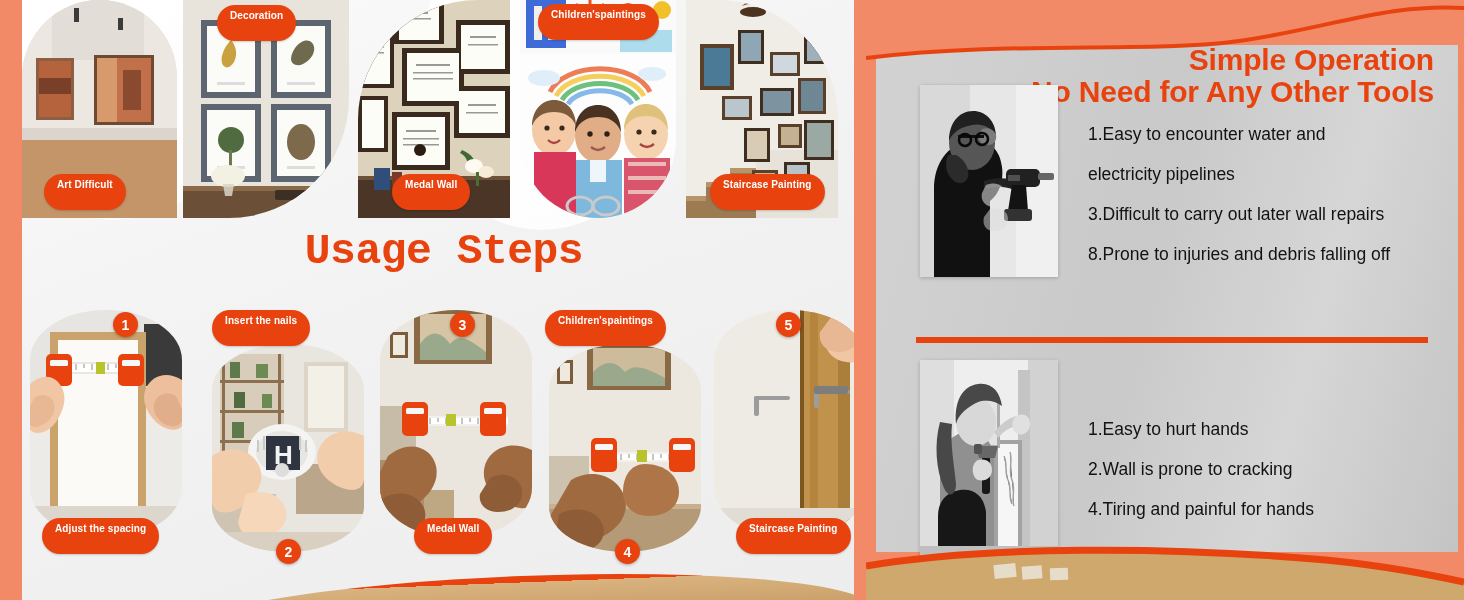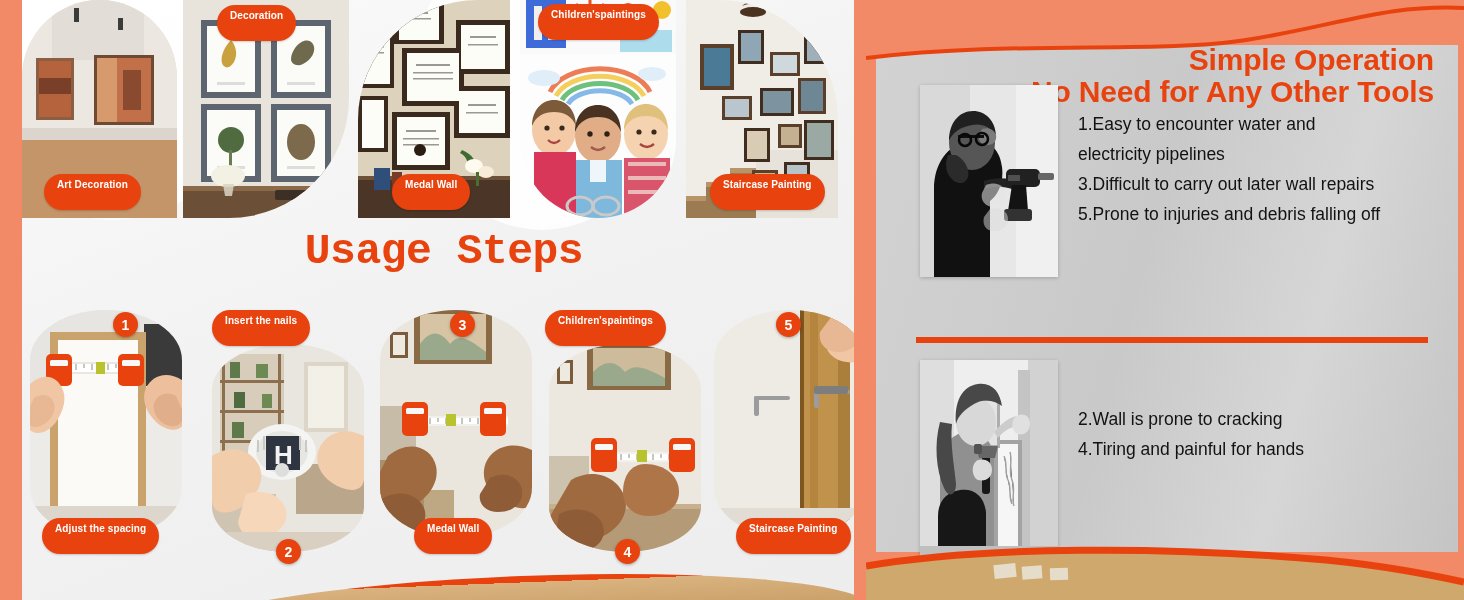--- a/index.html
+++ b/index.html
@@ -117,21 +117,21 @@
     overflow: hidden; background:#cfcfcf;
   }
 
   .feature-list {
     position: absolute;
     color: #121212;
     font-size: 17.5px; line-height: 1.26;
     font-weight: 500;
     white-space: nowrap;
   }
-  .feature-list div { margin: 8px; }
+  .feature-list div { margin: 18px; }
 
   #right-divider {
     position: absolute; left: 50px; top: 337px; width: 512px; height: 6px;
     background: #e8430f;
   }
 </style>
 </head>
 <body>
 
 <div id="stage">
@@ -165,21 +165,21 @@
             <rect x="75" y="58" width="20" height="64" fill="#d69a6c"></rect>
             <rect x="101" y="70" width="18" height="40" fill="#8a4a30"></rect>
             <rect x="0" y="128" width="155" height="12" fill="#dcd5cd"></rect>
             <rect x="0" y="140" width="155" height="78" fill="#b98b5e"></rect>
             <rect x="0" y="140" width="155" height="78" fill="#c99a6c" opacity=".7"></rect>
             <ellipse cx="62" cy="182" rx="36" ry="8" fill="#a87a50" opacity=".35"></ellipse>
             <rect x="18" y="2" width="5" height="16" fill="#3b3b3b"></rect>
             <rect x="52" y="8" width="5" height="14" fill="#3b3b3b"></rect>
             <rect x="96" y="18" width="5" height="12" fill="#3b3b3b"></rect>
           </svg>
-          <span class="pill" style="left:22px;bottom:8px;">Art Decoration</span>
+          <span class="pill" style="left:22px;bottom:8px;">Art Difficult</span>
         </div>
 
         <div class="card arch br" style="left:161px;width:166px;">
           <svg class="photo" viewBox="0 0 166 218" preserveAspectRatio="xMidYMid slice">
             <rect width="166" height="218" fill="#e9e4db"></rect>
             <rect x="0" y="186" width="166" height="32" fill="#6b4f36"></rect>
             <rect x="0" y="186" width="166" height="5" fill="#8a6a49"></rect>
             <g>
               <rect x="18" y="20" width="60" height="78" fill="#5c6570"></rect>
               <rect x="24" y="26" width="48" height="66" fill="#fbfbf8"></rect>
@@ -604,21 +604,21 @@
         </g>
         <path d="M66 100c10-4 18 0 20 8 2 8-4 14-12 14-8 0-14-6-12-14z" fill="#e9d9cc" opacity=".55"></path>
         <path d="M70 124c10-2 18 2 18 10 0 7-6 12-14 12s-12-6-10-14z" fill="#ddcdc0" opacity=".5"></path>
       </svg>
     </div>
 
     <div class="feature-list" style="left:204px;top:105px;">
       <div>1.Easy to encounter water and</div>
       <div>electricity pipelines</div>
       <div>3.Difficult to carry out later wall repairs</div>
-      <div>5.Prone to injuries and debris falling off</div>
+      <div>8.Prone to injuries and debris falling off</div>
     </div>
 
     <div id="right-divider"></div>
 
     <div class="bw-photo" style="left:54px;top:360px;width:138px;height:196px;">
       <svg viewBox="0 0 138 196" preserveAspectRatio="xMidYMid slice" style="width:100%;height:100%">
         <rect width="138" height="196" fill="#e2e2e2"></rect>
         <rect x="0" y="0" width="34" height="196" fill="#d4d4d4"></rect>
         <rect x="108" y="0" width="30" height="196" fill="#c9c9c9"></rect>
         <rect x="98" y="10" width="12" height="176" fill="#bdbdbd"></rect>
@@ -641,20 +641,21 @@
           <rect x="62" y="92" width="8" height="42" rx="3" fill="#232323"></rect>
           <path d="M56 86h22l-3 12H59z" fill="#6a6a6a"></path>
           <rect x="54" y="84" width="8" height="10" rx="2" fill="#575757"></rect>
         </g>
         <path d="M58 100c8-2 14 2 14 10 0 7-6 12-14 10-6-2-8-16 0-20z" fill="#dccfc3"></path>
         <rect x="0" y="186" width="138" height="10" fill="#b8b8b8"></rect>
       </svg>
     </div>
 
     <div class="feature-list" style="left:204px;top:400px;">
+      <div>1.Easy to hurt hands</div>
       <div>2.Wall is prone to cracking</div>
       <div>4.Tiring and painful for hands</div>
     </div>
 
     <svg id="right-bottomwave" viewBox="0 0 598 70" preserveAspectRatio="none">
       <path d="M0 36C120 16 300 16 460 30c60 6 100 14 138 22V70H0Z" fill="#cfa86d"></path>
       <path d="M0 36C120 16 300 16 460 30c60 6 100 14 138 22" fill="none" stroke="#e8430f" stroke-width="7"></path>
       <g fill="#e8e2d4" opacity=".9">
         <rect x="128" y="34" width="22" height="14" transform="rotate(-6 139 41)"></rect>
         <rect x="156" y="36" width="20" height="13" transform="rotate(-4 166 42)"></rect>

